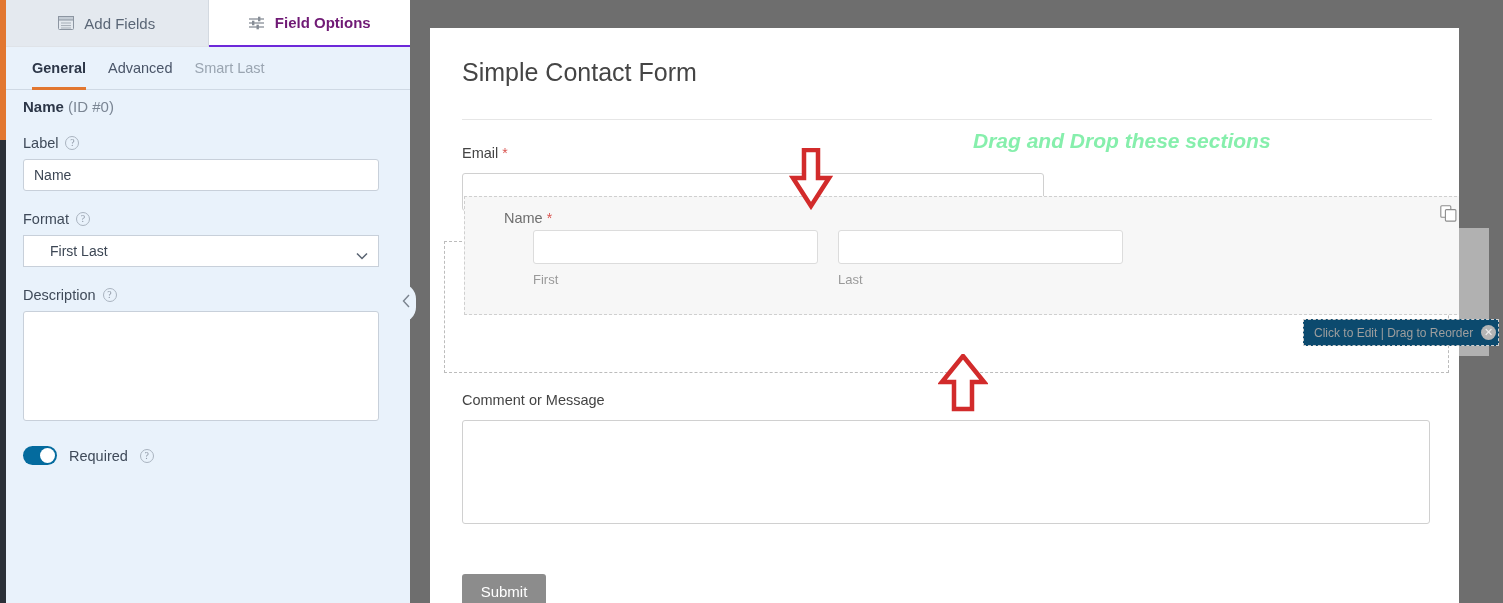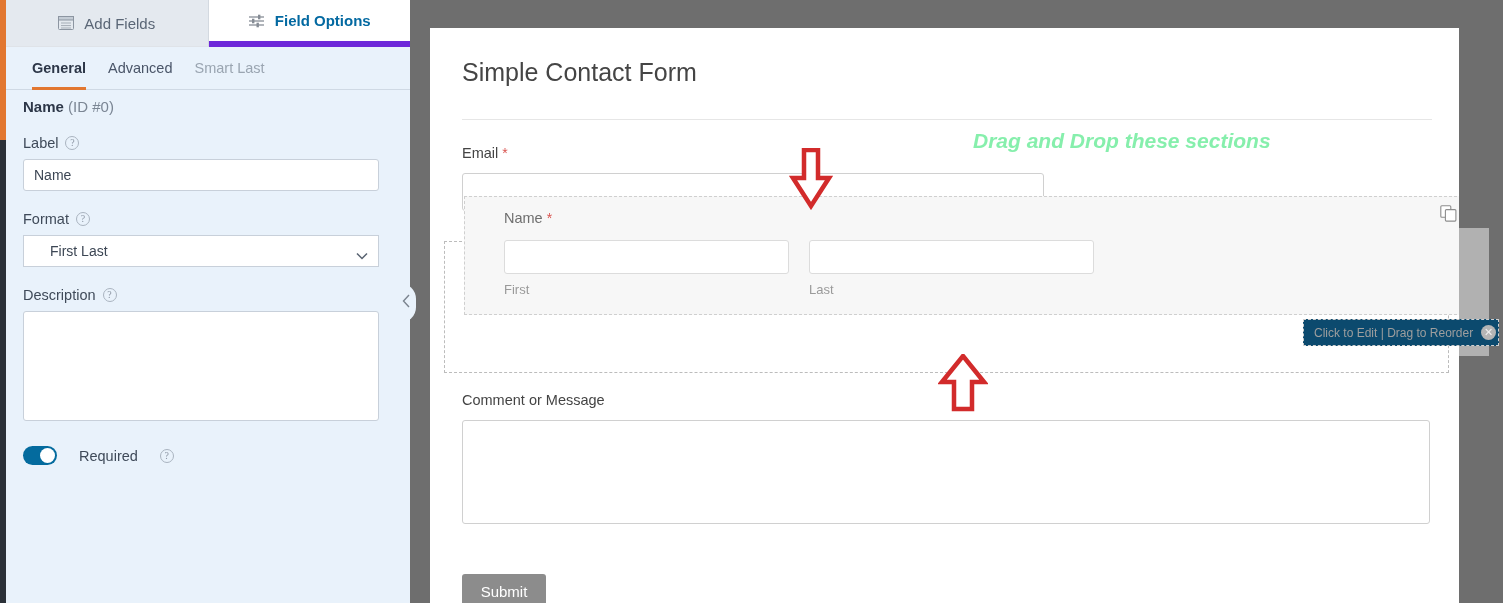--- a/index.html
+++ b/index.html
@@ -58,23 +58,23 @@
     cursor: pointer;
     border-bottom: 1px solid #dfe3e8;
   }
   .tab.inactive {
     background: #e4e9ef;
     color: #5a6676;
     border-right: 1px solid #d3d9e0;
   }
   .tab.active {
     background: #ffffff;
-    color: #0369a1;
+    color: #701a75;
     font-weight: bold;
-    border-bottom: 6px solid #6d28d9;
+    border-bottom: 2px solid #6d28d9;
   }
   .tab-ico { display: block; line-height: 0; opacity: .72; }
 
   
   .subtabs {
     position: absolute;
     left: 6px; top: 47px;
     width: 404px; height: 43px;
     background: #e9f2fb;
     display: flex;
@@ -183,21 +183,21 @@
     padding: 8px 10px;
     font-size: 14px;
     color: #3c4654;
     font-family: "Liberation Sans", sans-serif;
     resize: none;
     outline: none;
   }
   .req-row {
     display: flex;
     align-items: center;
-    gap: 22px;
+    gap: 12px;
     margin-top: 21px;
   }
   .toggle {
     width: 34px; height: 19px;
     border-radius: 10px;
     background: #046b9e;
     position: relative;
     cursor: pointer;
     flex: none;
   }
@@ -286,21 +286,21 @@
     width: 1033px; height: 119px;
     background: #f7f7f7;
     border: 1px dashed #cfcfcf;
   }
   .drag-field .nm-label {
     position: absolute;
     left: 39px; top: 13px;
     font-size: 14.5px;
     color: #6f6f6f;
   }
-  .nm-col { position: absolute; top: 43px; }
+  .nm-col { position: absolute; top: 33px; margin-left: 29px; }
   .nm-col .nm-inp {
     width: 285px; height: 34px;
     border: 1px solid #dcdcdc;
     border-radius: 3px;
     background: #fff;
     outline: none;
     font-family: "Liberation Sans", sans-serif;
     font-size: 14px;
     padding: 0 9px;
   }

